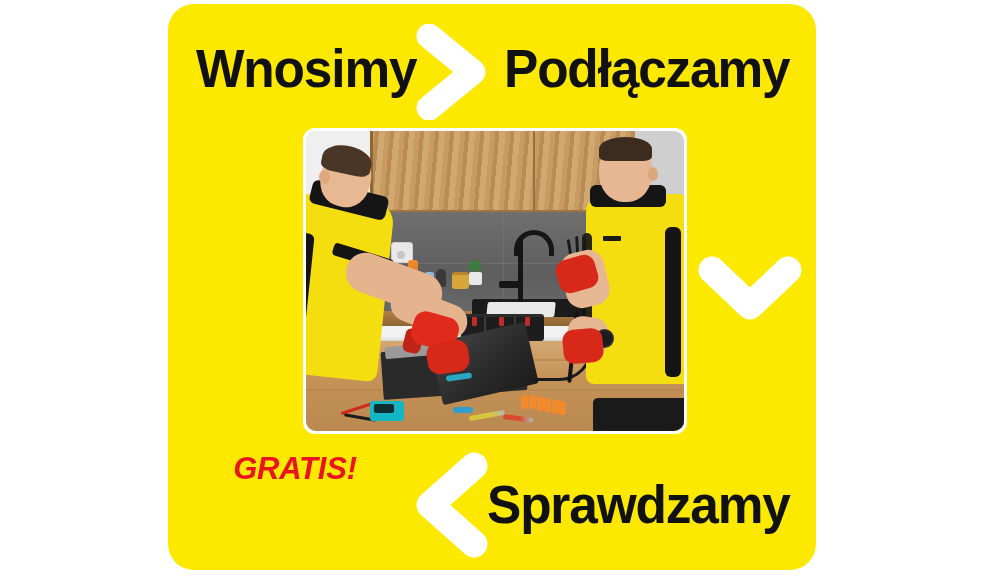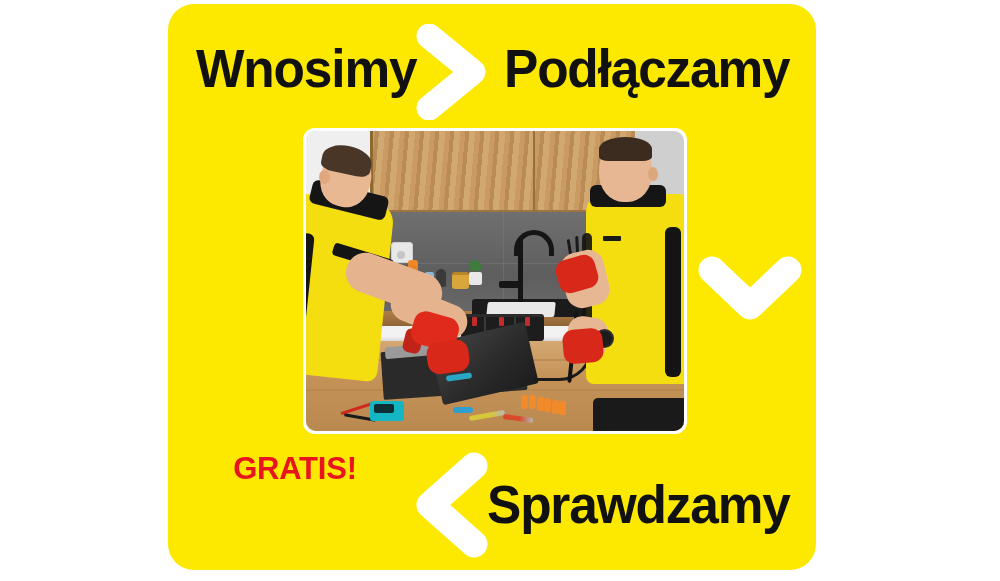--- a/index.html
+++ b/index.html
@@ -81,20 +81,21 @@
     letter-spacing: -0.8px;
     white-space: nowrap;
   }
   #pickup-free {
     display: block;
     color: #E8141E;
     font-weight: bold;
     font-size: 31px;
     letter-spacing: -0.2px;
     margin-top: 3px;
+    font-style: italic;
   }
 
   
   .chev {
     position: absolute;
     display: block;
   }
   #chevron-right-top { left: 415px; top: 24px; width: 76px; height: 96px; }
   #chevron-down-right { left: 696px; top: 252px; width: 108px; height: 78px; }
   #chevron-left-bottom { left: 414px; top: 450px; width: 76px; height: 110px; }

